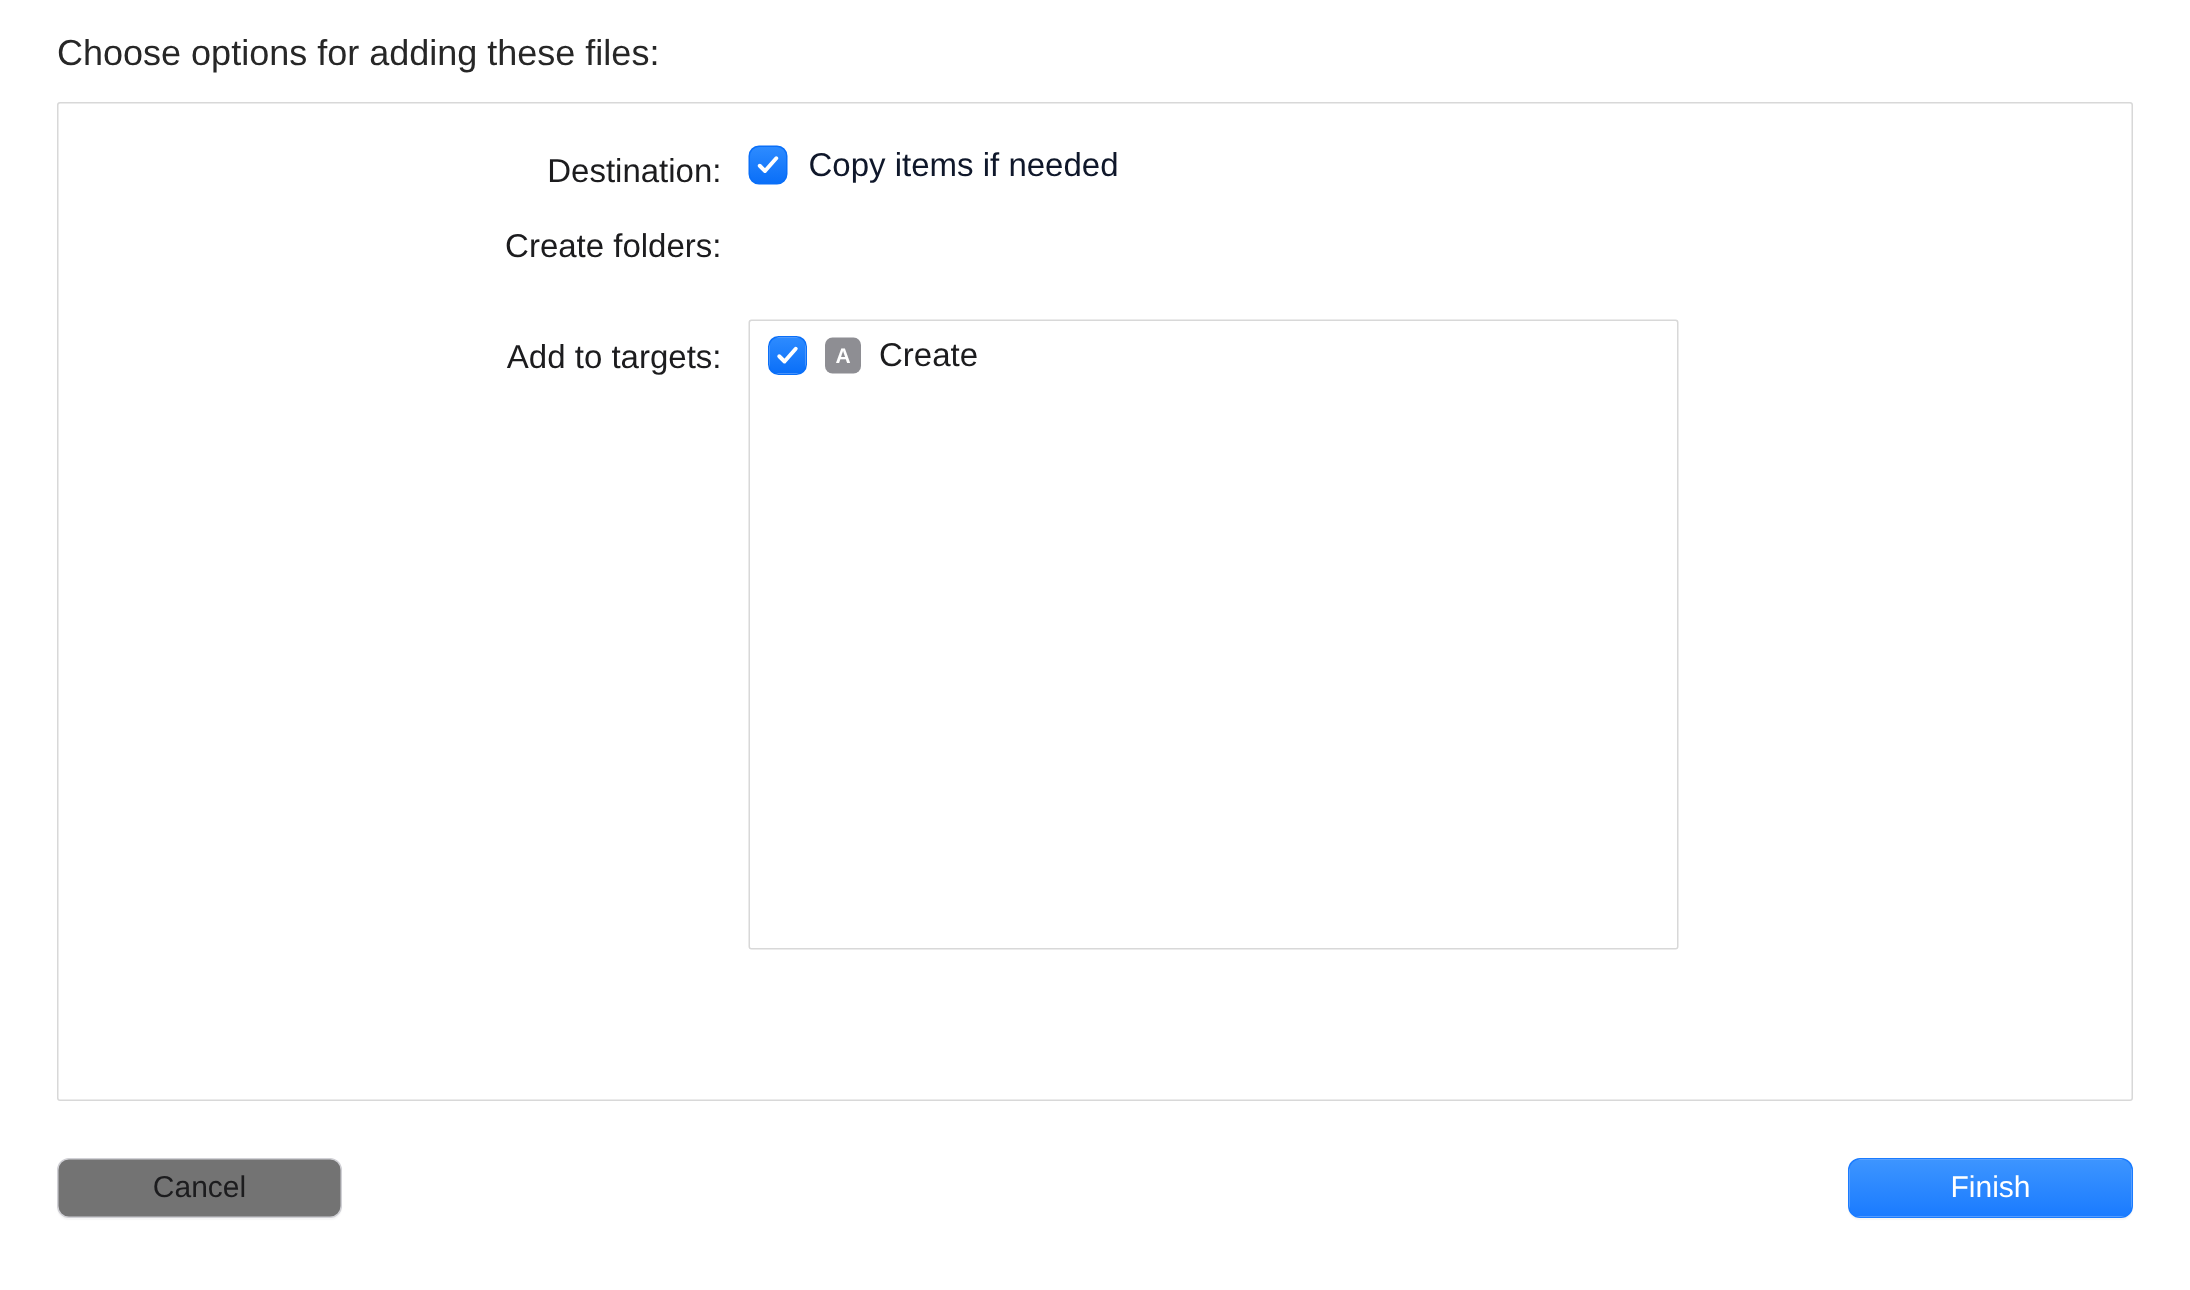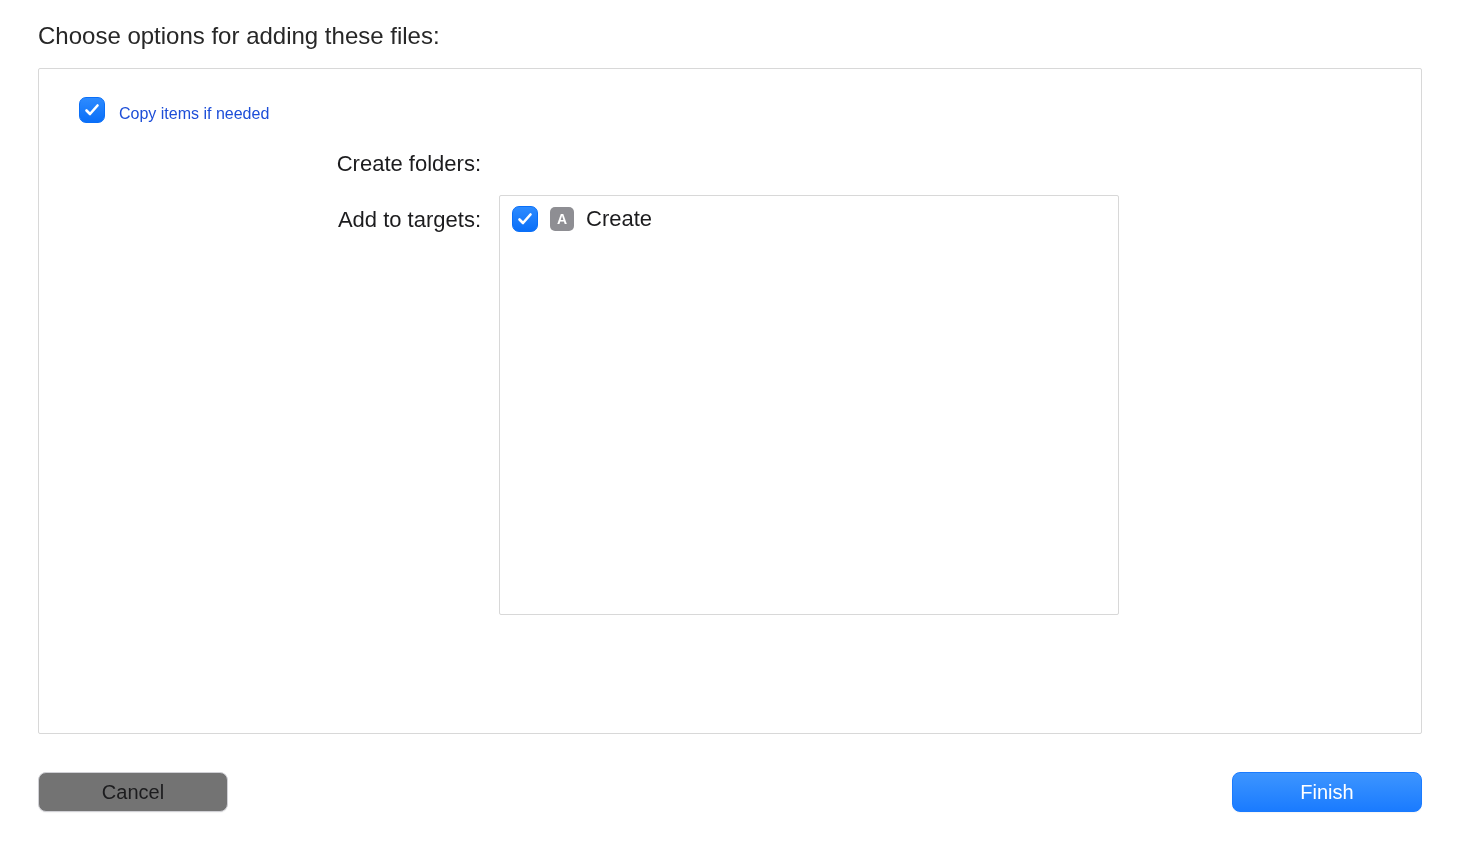--- a/index.html
+++ b/index.html
@@ -47,24 +47,24 @@
       padding-right: 18px;
       font-size: 22px;
       color: #1c1c1e;
       padding-top: 4px;
     }
     .row-content {
       flex: 1 1 auto;
     }
     .option-line {
       display: flex;
-      align-items: flex-end;
+      align-items: flex-start;
       margin-bottom: 8px;
-      font-size: 16px;
-      color: #1d4ed8;
+      font-size: 22px;
+      color: #0f172a;
     }
 
     
     .checkbox {
       width: 26px;
       height: 26px;
       border-radius: 7px;
       display: inline-flex;
       align-items: center;
       justify-content: center;
@@ -169,39 +169,40 @@
 </head>
 <body>
 
 <div class="sheet">
 
   <div class="title">Choose options for adding these files:</div>
 
   <div class="panel">
 
     <div class="row">
+      <div class="row-label">Destination:</div>
       <div class="row-content">
         <div class="option-line">
           <span class="checkbox checked">
             <svg viewBox="0 0 16 16">
                 <path d="M2.5 8.5 L6 12 L13.5 3.5" stroke="#fff" stroke-width="2.6" fill="none" stroke-linecap="round" stroke-linejoin="round"></path>
               </svg>
           </span>
           <span>Copy items if needed</span>
         </div>
       </div>
     </div>
 
     <div class="row">
       <div class="row-label">Create folders:</div>
       <div class="row-content">
       </div>
     </div>
 
-    <div class="row" style="margin-top:18px">
+    <div class="row" style="margin-top:36px">
       <div class="row-label" style="padding-top:12px">Add to targets:</div>
       <div class="row-content">
         <div class="targets-box">
           <div class="target-line">
             <span class="checkbox checked">
               <svg viewBox="0 0 16 16">
                   <path d="M2.5 8.5 L6 12 L13.5 3.5" stroke="#fff" stroke-width="2.6" fill="none" stroke-linecap="round" stroke-linejoin="round"></path>
                 </svg>
             </span>
             <span class="app-icon">

